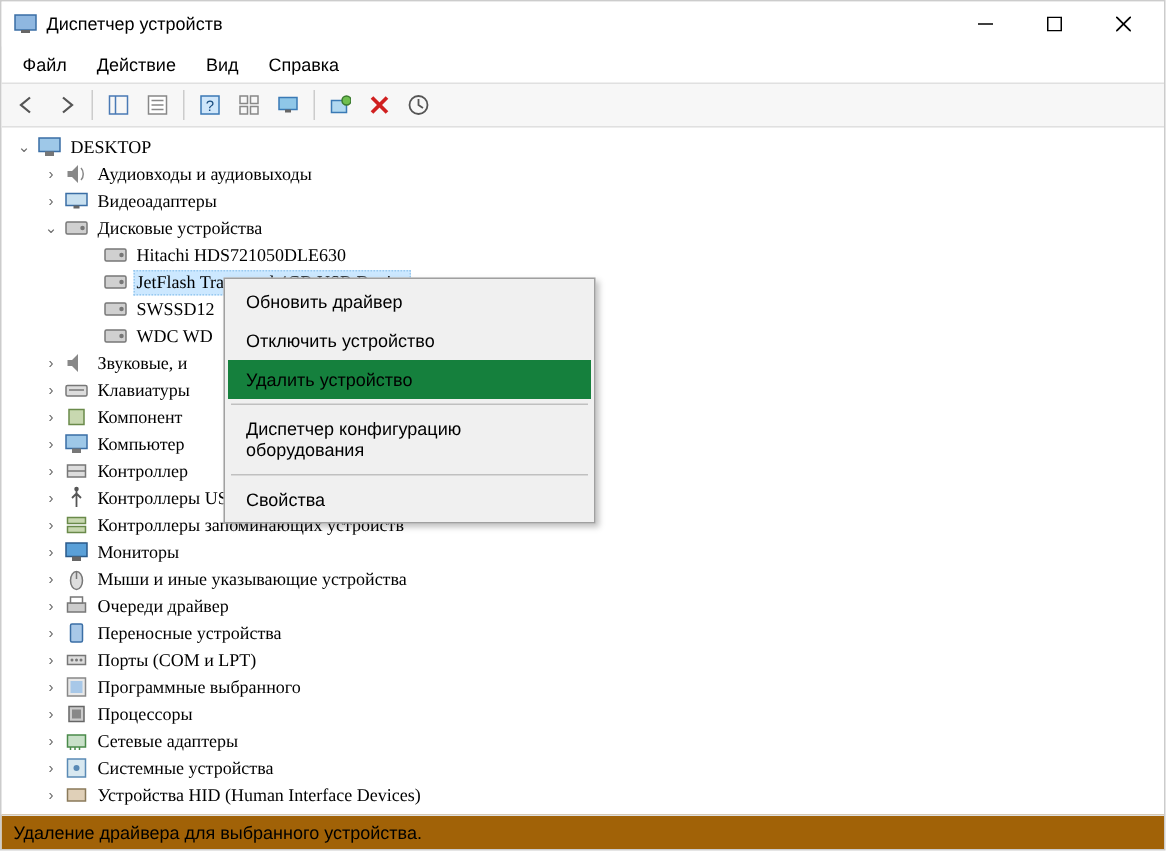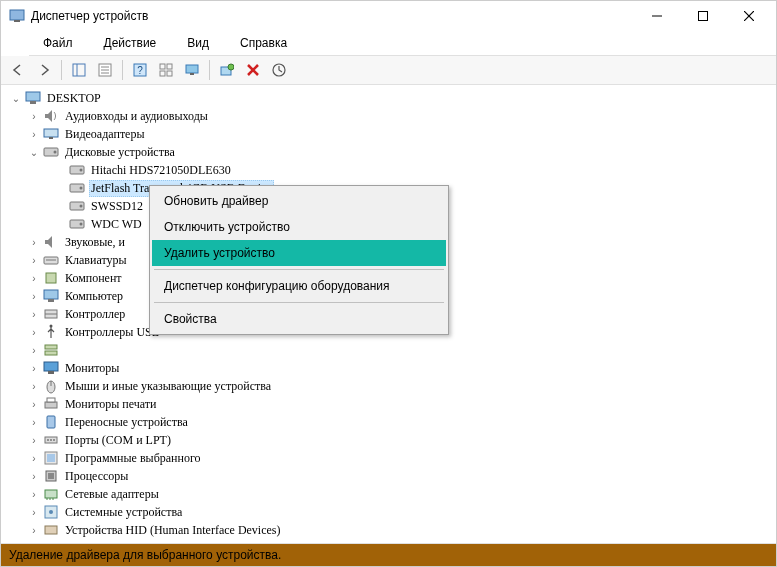--- a/index.html
+++ b/index.html
@@ -25,24 +25,23 @@
     background: #fff;
   }
   .titlebar .title-icon { width:16px; height:16px; margin-right:6px; display:inline-flex; }
   .titlebar .title { flex:0 0 auto; font-size:12px; }
   .titlebar .spacer { flex:1; }
   .win-btns { display:flex; }
   .win-btn { width:46px; height:30px; display:flex; align-items:center; justify-content:center; }
   
   .menubar {
     display:flex;
-    gap:15px;
+    gap:4px;
     padding: 2px 6px;
     border-bottom:1px solid #e0e0e0;
-    margin-left:28px;
   }
   .menubar span { padding:3px 8px; }
   
   .toolbar {
     display:flex;
     align-items:center;
     gap:4px;
     padding:3px 6px;
     border-bottom:1px solid #e0e0e0;
     background:#f7f7f7;
@@ -87,32 +86,32 @@
     padding:0 1px;
   }
   
   .lv0 { padding-left:6px; }
   .lv1 { padding-left:24px; }
   .lv2 { padding-left:50px; }
   
   .context-menu {
     position:absolute;
     left:148px; top:100px;
-    width:300px;
+    width:248px;
     background:#f0f0f0;
     border:1px solid #a0a0a0;
     box-shadow:2px 2px 4px rgba(0,0,0,0.25);
     padding:2px;
     font-size:12px;
   }
   .cm-item {
     padding:6px 12px;
   }
   .cm-item.highlight {
-    background:#14b8a6;
+    background:#15803d;
   }
   .cm-sep {
     height:1px; background:#c0c0c0; margin:3px 2px;
   }
   
   .statusbar {
     border-top:1px solid #e0e0e0;
     padding:4px 8px;
     font-size:12px;
     background:#a16207;
@@ -381,20 +380,21 @@
   </div>
 
   <div class="node lv1">
     <span class="expander">›</span>
     <span class="dev-icon">
         <svg width="16" height="16">
           <rect x="2" y="3" width="12" height="4" fill="#c8d8b0" stroke="#6a8a4a"></rect>
           <rect x="2" y="9" width="12" height="4" fill="#c8d8b0" stroke="#6a8a4a"></rect>
         </svg>
       </span>
+    <span class="node-label">Контроллеры запоминающих устройств</span>
   </div>
 
   <div class="node lv1">
     <span class="expander">›</span>
     <span class="dev-icon">
         <svg width="16" height="16">
           <rect x="1" y="2" width="14" height="9" fill="#5aa0d8" stroke="#2a5a8a"></rect>
           <rect x="5" y="11" width="6" height="3" fill="#666"></rect>
         </svg>
       </span>
@@ -413,21 +413,21 @@
   </div>
 
   <div class="node lv1">
     <span class="expander">›</span>
     <span class="dev-icon">
         <svg width="16" height="16">
           <rect x="2" y="6" width="12" height="6" fill="#ccc" stroke="#777"></rect>
           <rect x="4" y="2" width="8" height="4" fill="#fff" stroke="#777"></rect>
         </svg>
       </span>
-    <span class="node-label">Мониторы печати</span>
+    <span class="node-label">Очереди драйвер</span>
   </div>
 
   <div class="node lv1">
     <span class="expander">›</span>
     <span class="dev-icon">
         <svg width="16" height="16">
           <rect x="4" y="2" width="8" height="12" rx="1" fill="#a8c8e8" stroke="#3a6ea5"></rect>
         </svg>
       </span>
     <span class="node-label">Переносные устройства</span>

